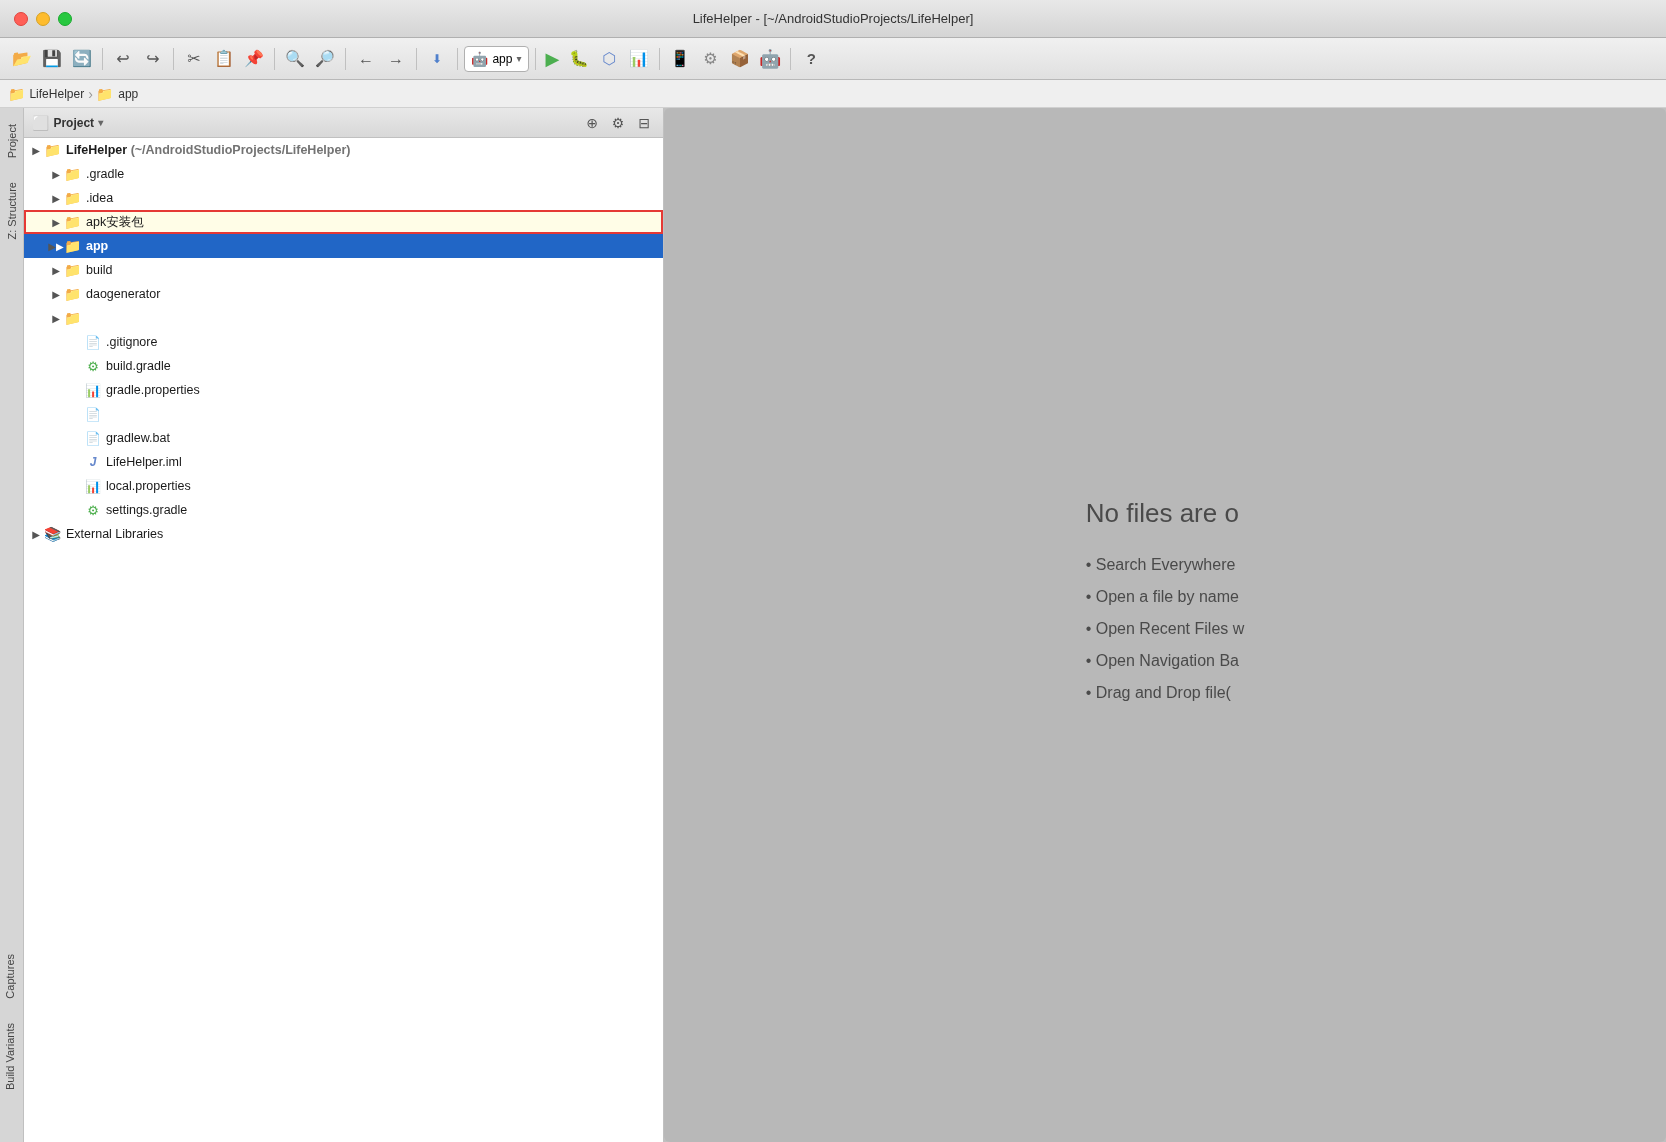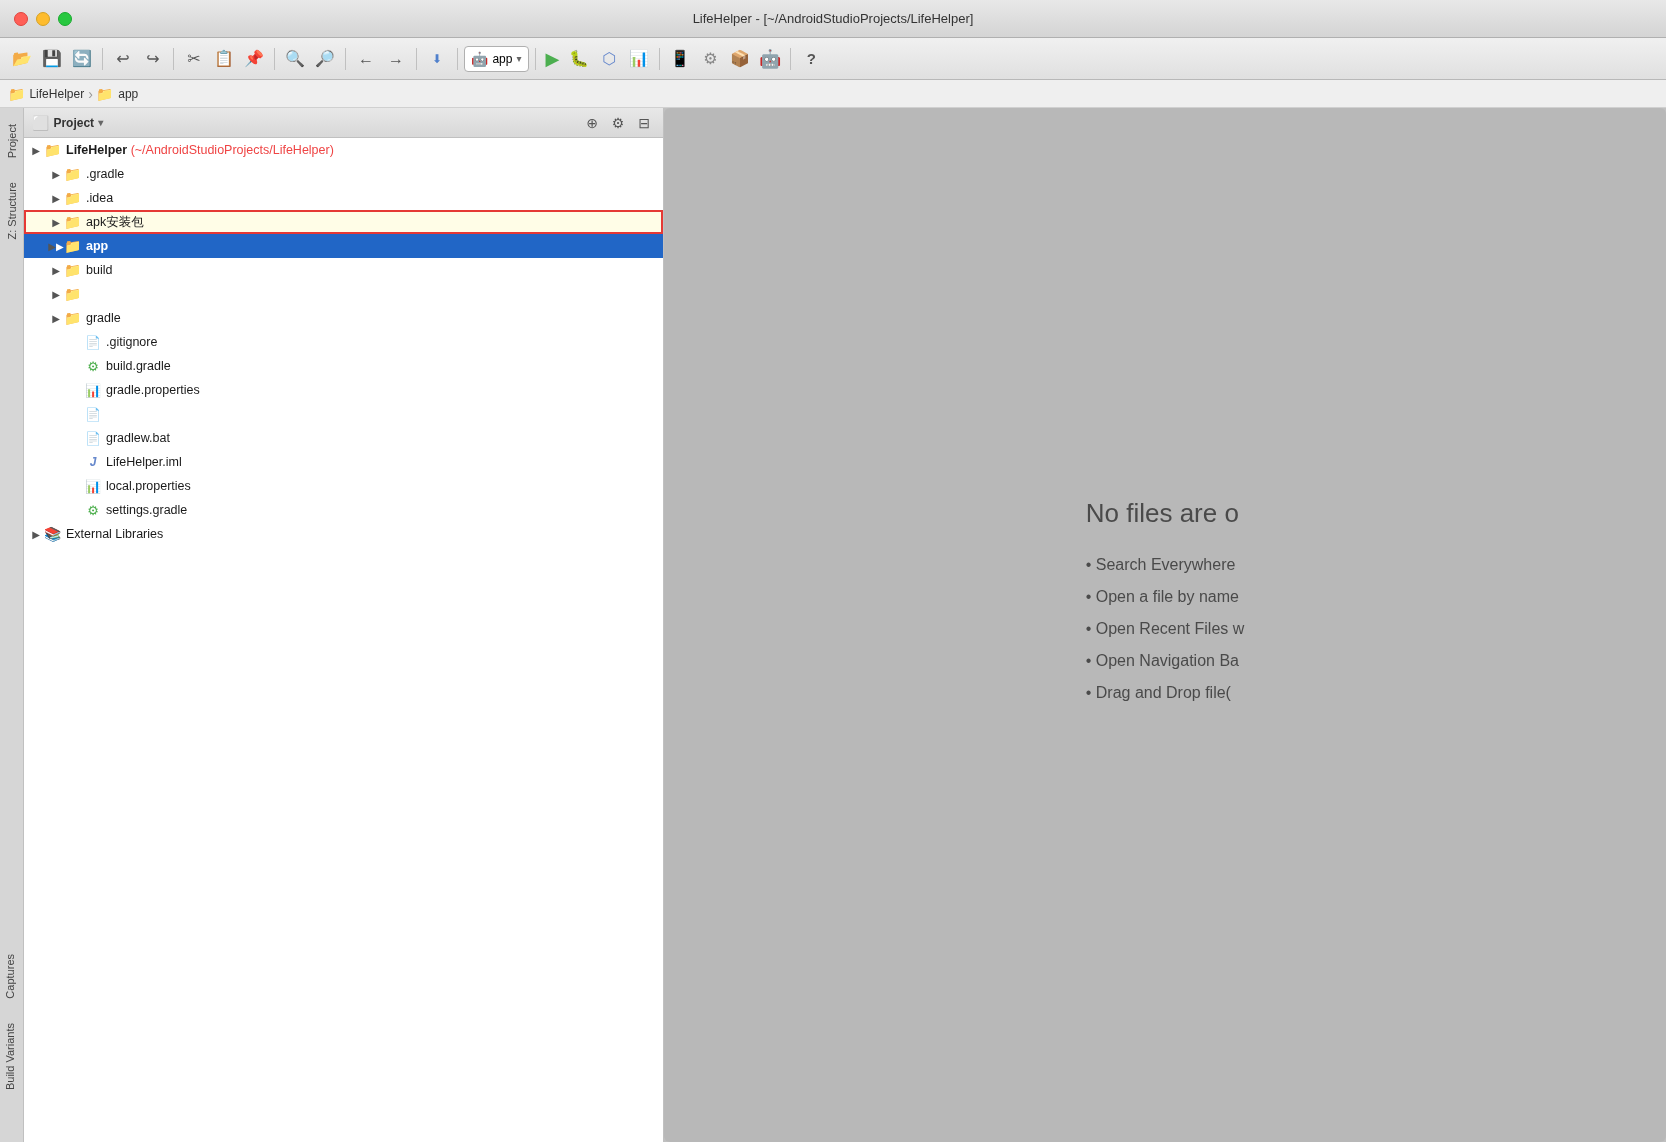--- a/index.html
+++ b/index.html
@@ -351,21 +351,21 @@
         <button class="sidebar-action-btn" title="Collapse">⊟</button>
       </div>
     </div>
 
     <div id="tree">
 
       <div class="tree-item indent-0">
         <span class="tree-arrow open"></span>
         <span class="tree-folder-icon folder-yellow">📁</span>
         <span class="tree-label">
-          <strong>LifeHelper</strong> <span style="color:#ef4444; font-weight:normal;">(~/AndroidStudioProjects/LifeHelper)</span>
+          <strong>LifeHelper</strong> <span style="color:#737373; font-weight:bold;">(~/AndroidStudioProjects/LifeHelper)</span>
         </span>
       </div>
 
       <div class="tree-item indent-1">
         <span class="tree-arrow closed"></span>
         <span class="tree-folder-icon folder-yellow">📁</span>
         <span class="tree-label">.gradle</span>
       </div>
 
       <div class="tree-item indent-1">
@@ -388,26 +388,26 @@
 
       <div class="tree-item indent-1">
         <span class="tree-arrow closed"></span>
         <span class="tree-folder-icon folder-yellow">📁</span>
         <span class="tree-label">build</span>
       </div>
 
       <div class="tree-item indent-1">
         <span class="tree-arrow closed"></span>
         <span class="tree-folder-icon folder-orange">📁</span>
+        <span class="tree-label">daogenerator</span>
       </div>
 
       <div class="tree-item indent-1">
         <span class="tree-arrow closed"></span>
         <span class="tree-folder-icon folder-yellow">📁</span>
-        <span class="tree-label">gradle</span>
       </div>
 
       <div class="tree-item indent-2">
         <span class="tree-arrow empty"></span>
         <span class="tree-file-icon" style="color:#888;">📄</span>
         <span class="tree-label">.gitignore</span>
       </div>
 
       <div class="tree-item indent-2">
         <span class="tree-arrow empty"></span>

